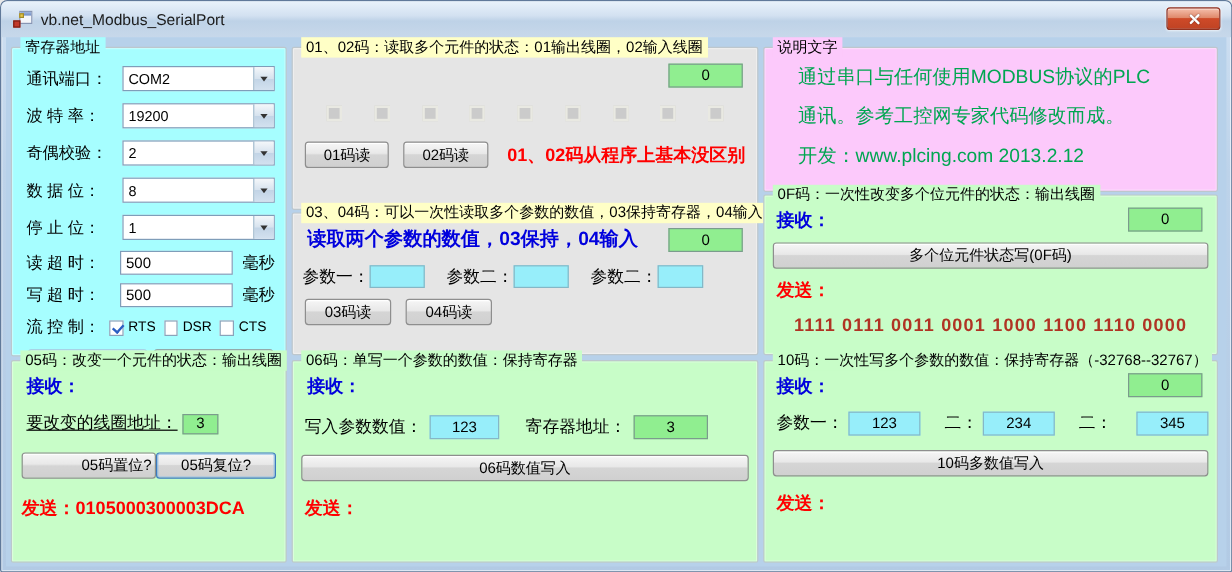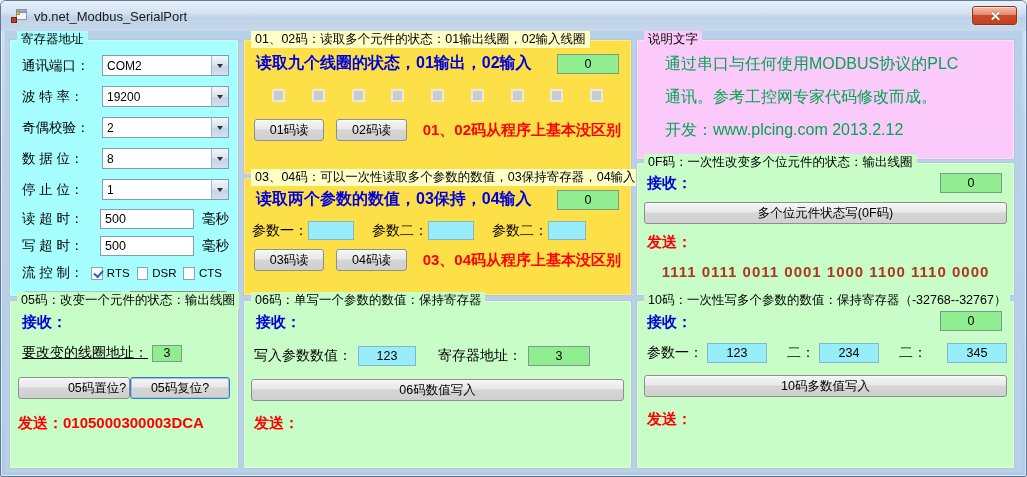--- a/index.html
+++ b/index.html
@@ -45,21 +45,21 @@
   .x-icon::after  { transform:rotate(-45deg); }
   
   .client { position:absolute; left:4px; right:4px; top:30px; bottom:4px;
     background:#b7d1ea; }
   
   .gb { position:absolute; border:1px solid #bdc7cd; border-radius:2px;
     box-shadow: inset 0 0 0 1px rgba(255,255,255,.35); }
   .gb-title { position:absolute; top:-9px; left:7px; padding:0 4px;
     font-size:12.5px; color:#000; white-space:nowrap; }
   .bg-cyan   { background:#a6feff; } .bg-cyan  .gb-title { background:#a6feff; }
-  .bg-yellow { background:#fde047; } .bg-yellow .gb-title { background:#ffffc6; }
+  .bg-yellow { background:#e5e5e5; } .bg-yellow .gb-title { background:#ffffc6; }
   .bg-pink   { background:#fcc9fb; } .bg-pink  .gb-title { background:#fcc9fb; }
   .bg-green  { background:#c8fdc8; } .bg-green .gb-title { background:#c8fdc8; }
 
   #panel-comm { left:4px;  top:8px;   width:230px; height:258px; }
   #panel-0102 { left:238px; top:8px;  width:389px; height:136px; }
   #panel-0304 { left:238px; top:146px; width:389px; height:119px; }
   #panel-notes{ left:631px; top:8px;  width:379px; height:121px; }
   #panel-0f   { left:631px; top:131px; width:379px; height:134px; }
   #panel-05   { left:4px;  top:269px; width:230px; height:169px; }
   #panel-06   { left:238px; top:269px; width:389px; height:169px; }
@@ -183,21 +183,20 @@
         <div class="row" style="justify-content:space-between; padding:0 1px;">
           <button class="btn btn-open" style="width:100px;height:24px;">打开端口</button>
           <button class="btn" style="width:100px;height:24px;">关闭端口</button>
         </div>
       </div>
     </div>
 
     <div class="gb bg-yellow" id="panel-0102">
       <span class="gb-title">01、02码：读取多个元件的状态：01输出线圈，02输入线圈</span>
       <div class="row" style="padding:13px 12px 0 12px;">
-        <span class="blue-head">读取九个线圈的状态，01输出，02输入</span>
         <input class="counter" style="margin-left: auto;" value="0">
       </div>
       <div class="row" style="justify-content:space-between; padding:15px 28px 0 28px;">
         <span class="coil"></span>
         <span class="coil"></span>
         <span class="coil"></span>
         <span class="coil"></span>
         <span class="coil"></span>
         <span class="coil"></span>
         <span class="coil"></span>
@@ -221,21 +220,20 @@
         <span class="field-label" style="font-size:14px;">参数一：</span>
         <input class="cyan-input" style="width: 46px;" value="">
         <span class="field-label" style="font-size:14px;margin-left:18px;">参数二：</span>
         <input class="cyan-input" style="width: 46px;" value="">
         <span class="field-label" style="font-size:14px;margin-left:18px;">参数二：</span>
         <input class="cyan-input" style="width: 38px;" value="">
       </div>
       <div class="row" style="padding:9px 10px 0 10px;">
         <button class="btn" style="width:72px;height:22px;">03码读</button>
         <button class="btn" style="width:72px;height:22px;margin-left:12px;">04码读</button>
-        <span class="red-note" style="margin-left:16px;">03、04码从程序上基本没区别</span>
       </div>
     </div>
 
     <div class="gb bg-pink" id="panel-notes">
       <span class="gb-title">说明文字</span>
       <div style="padding-top:14px;">
         <div class="note-line" style="margin-bottom:12px;">通过串口与任何使用MODBUS协议的PLC</div>
         <div class="note-line" style="margin-bottom:12px;">通讯。参考工控网专家代码修改而成。</div>
         <div class="note-line">开发：www.plcing.com 2013.2.12</div>
       </div>

